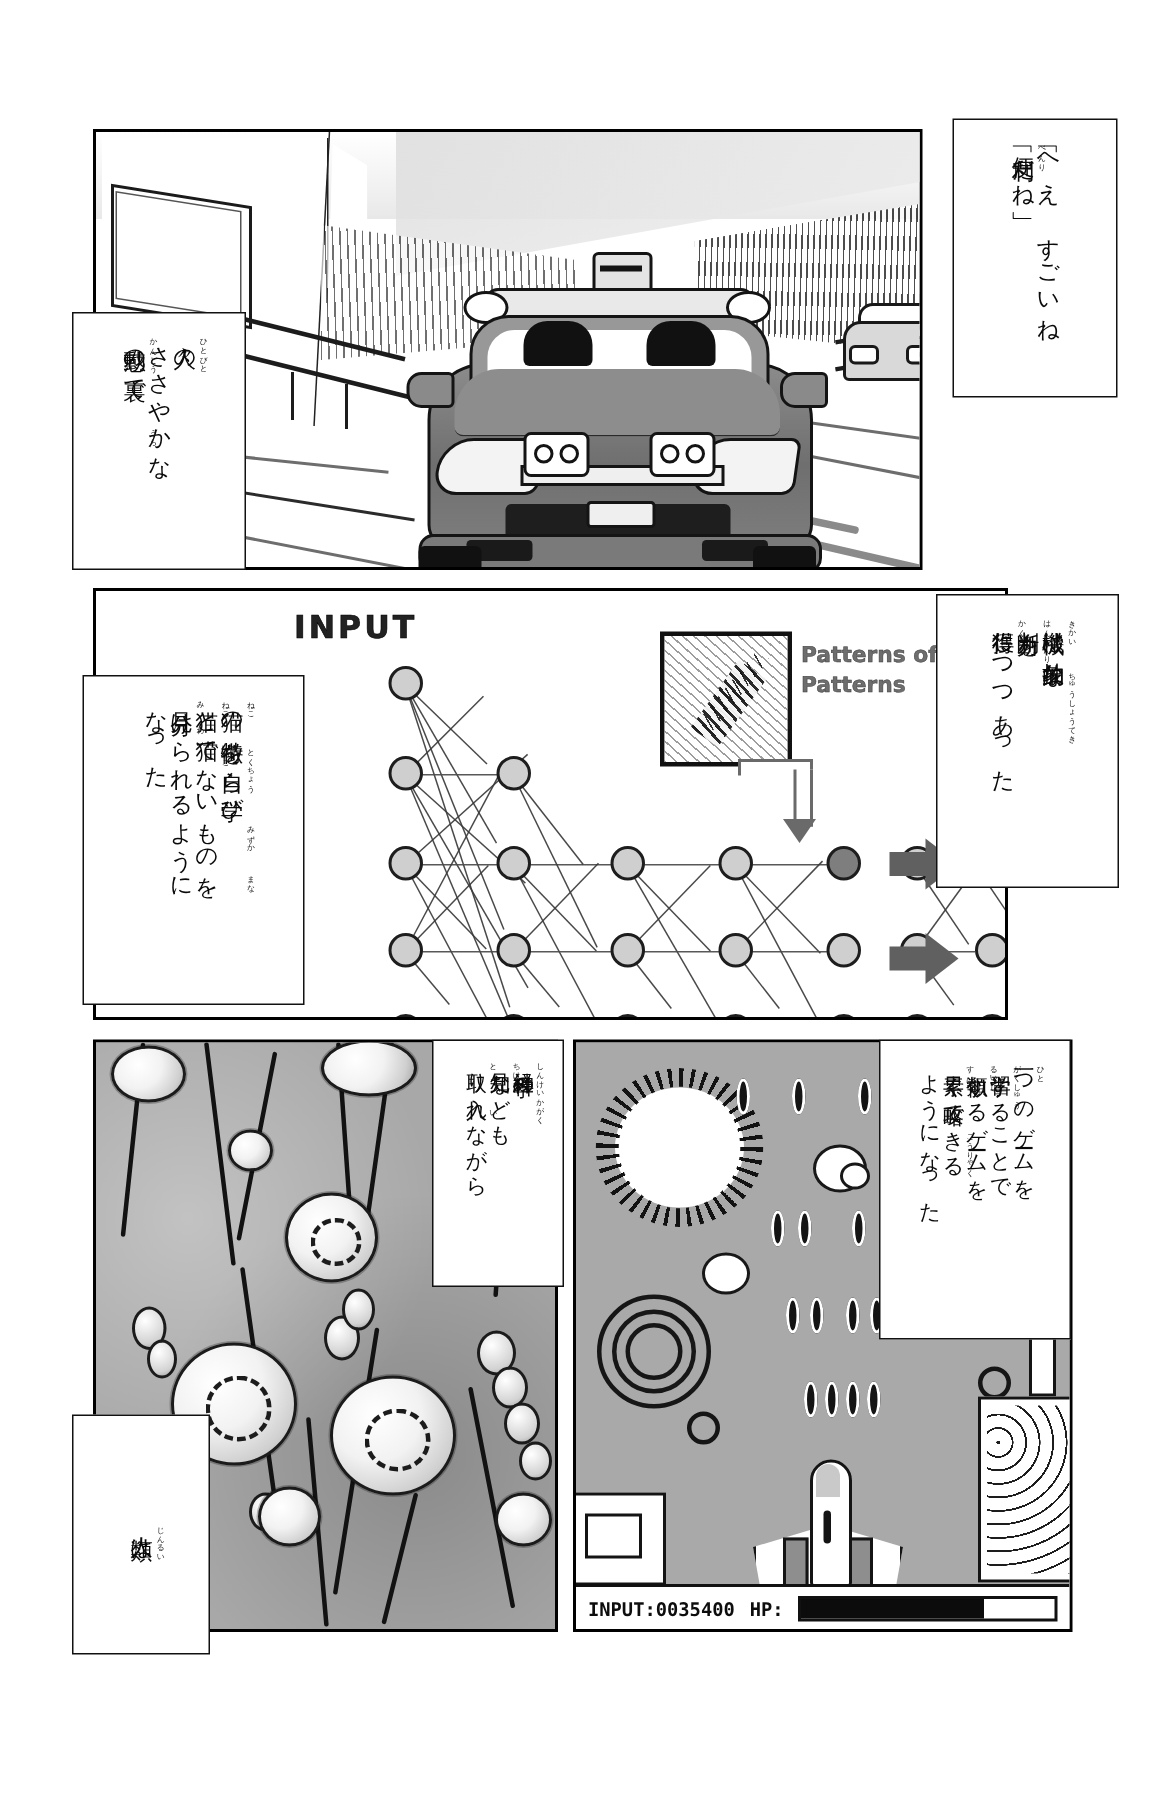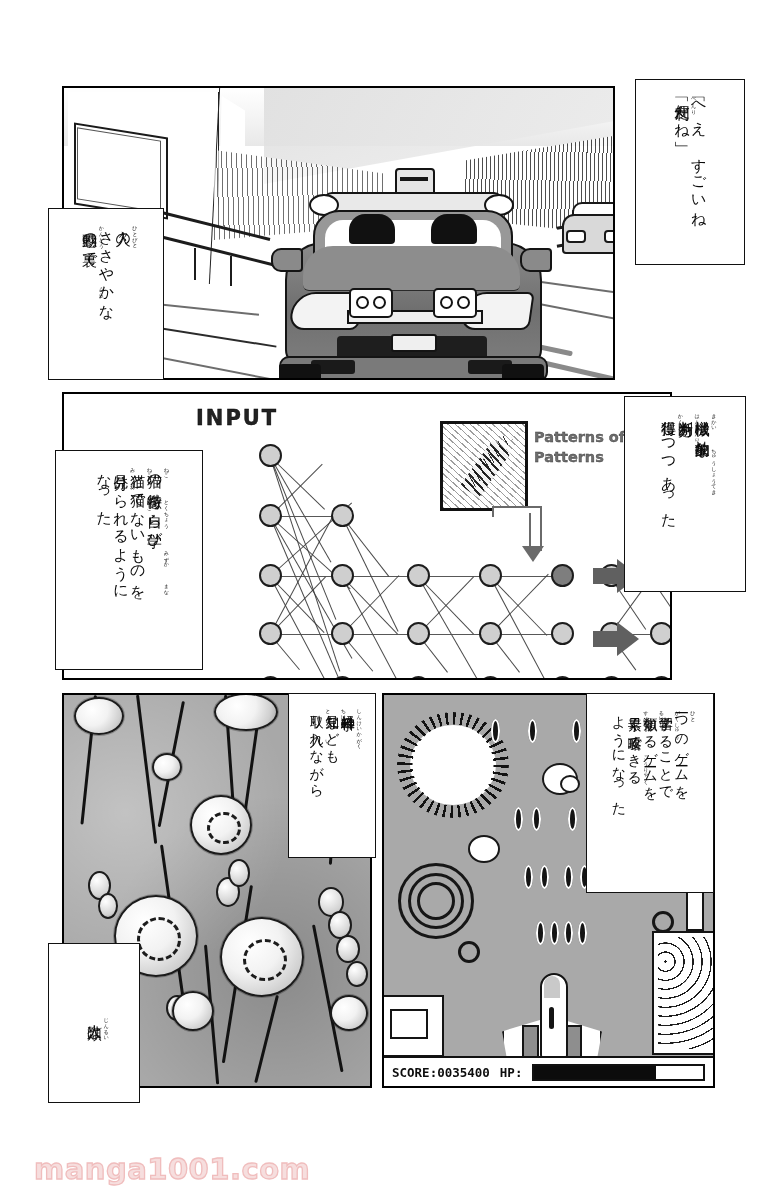--- a/index.html
+++ b/index.html
@@ -536,21 +536,21 @@
         <div class="wing wingL"></div>
         <div class="wing wingR"></div>
         <div class="eng" style="left:18px;"></div>
         <div class="eng" style="right:18px;"></div>
         <div class="fus"></div>
         <div class="nose"></div>
         <div class="slot"></div>
       </div>
 
       <div class="hud">
-        <span>SCORE:0035400</span>
+        <span>INPUT:0035400</span>
         <span>HP:</span>
         <span class="hpbar">
           <span class="hpfill" id="hpfill" style="width: 72%;"></span>
         </span>
       </div>
     </div>
   </div>
 
   <div class="cap" id="cap-game" style="left:586px;top:693px;width:128px;height:200px;">
     <div class="cline sm">
@@ -566,14 +566,13 @@
       <span class="ruby" style="top:1px;">るいじ</span>
     </div>
     <div class="cline sm">
       <span>素早く攻略できる</span>
       <span class="ruby" style="top:1px;">すばや</span>
       <span class="ruby" style="top:46px;">こうりゃく</span>
     </div>
     <div class="cline sm">ようになった</div>
   </div>
 
-  <div class="wm">manga1001.com</div>
 </div>
 
 </body></html>

